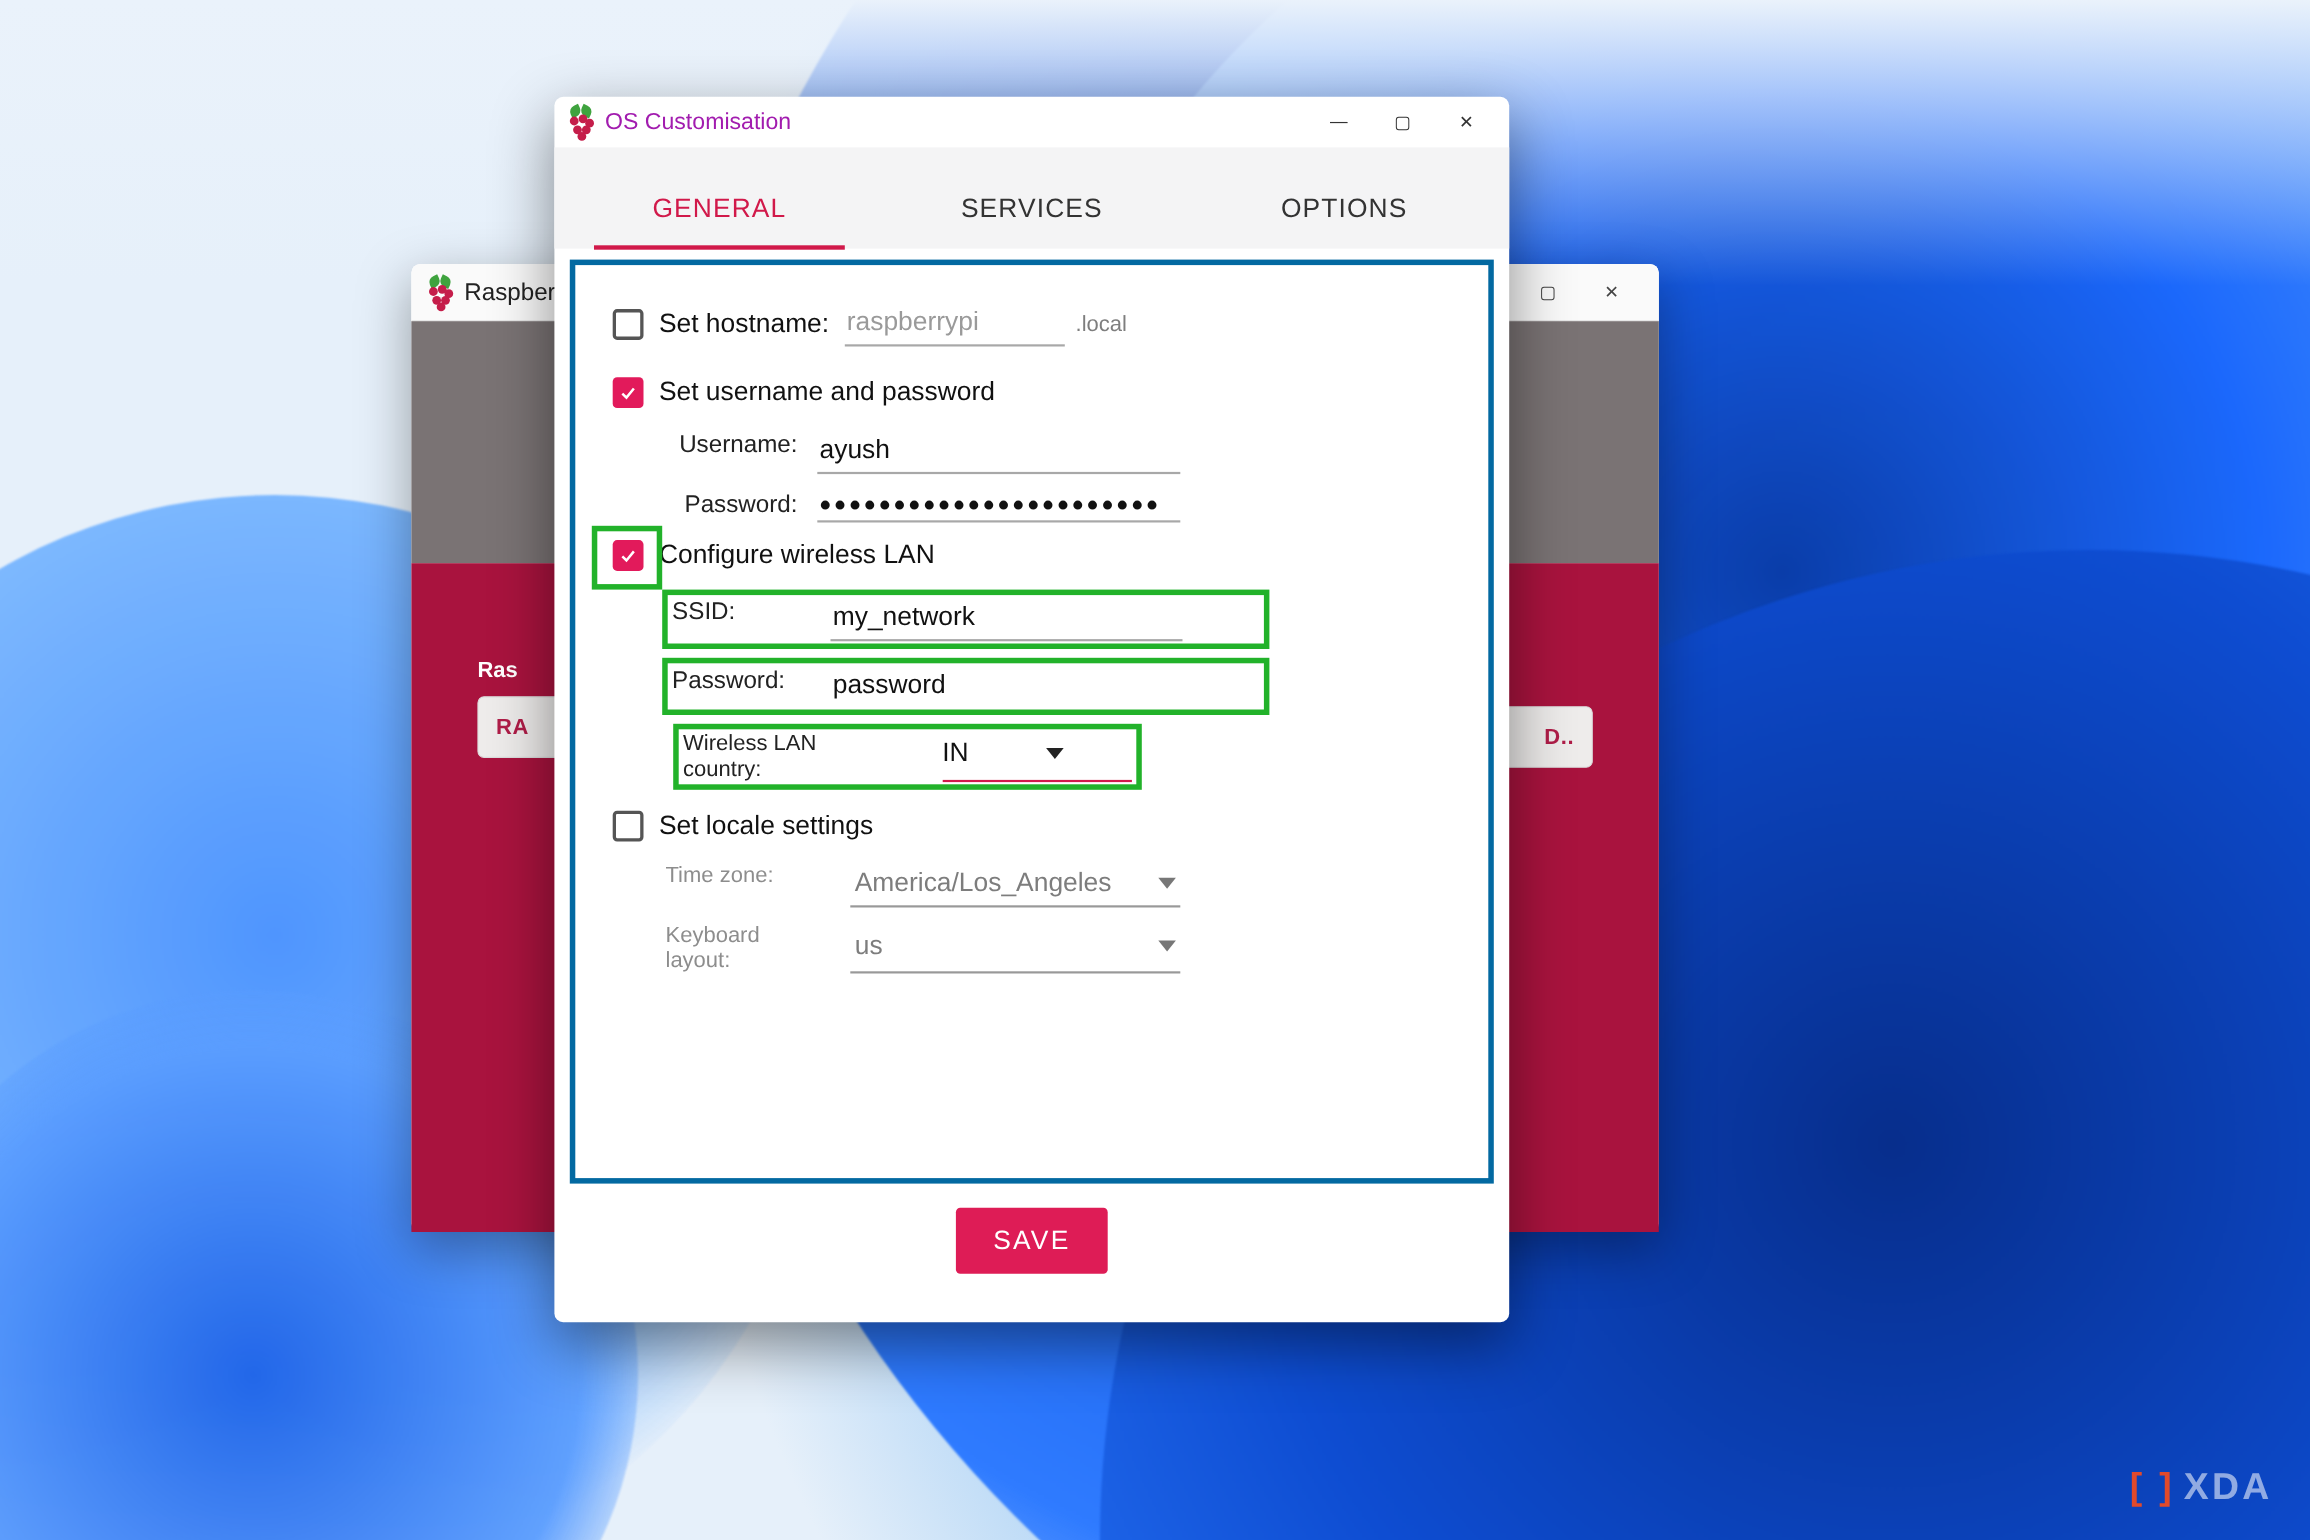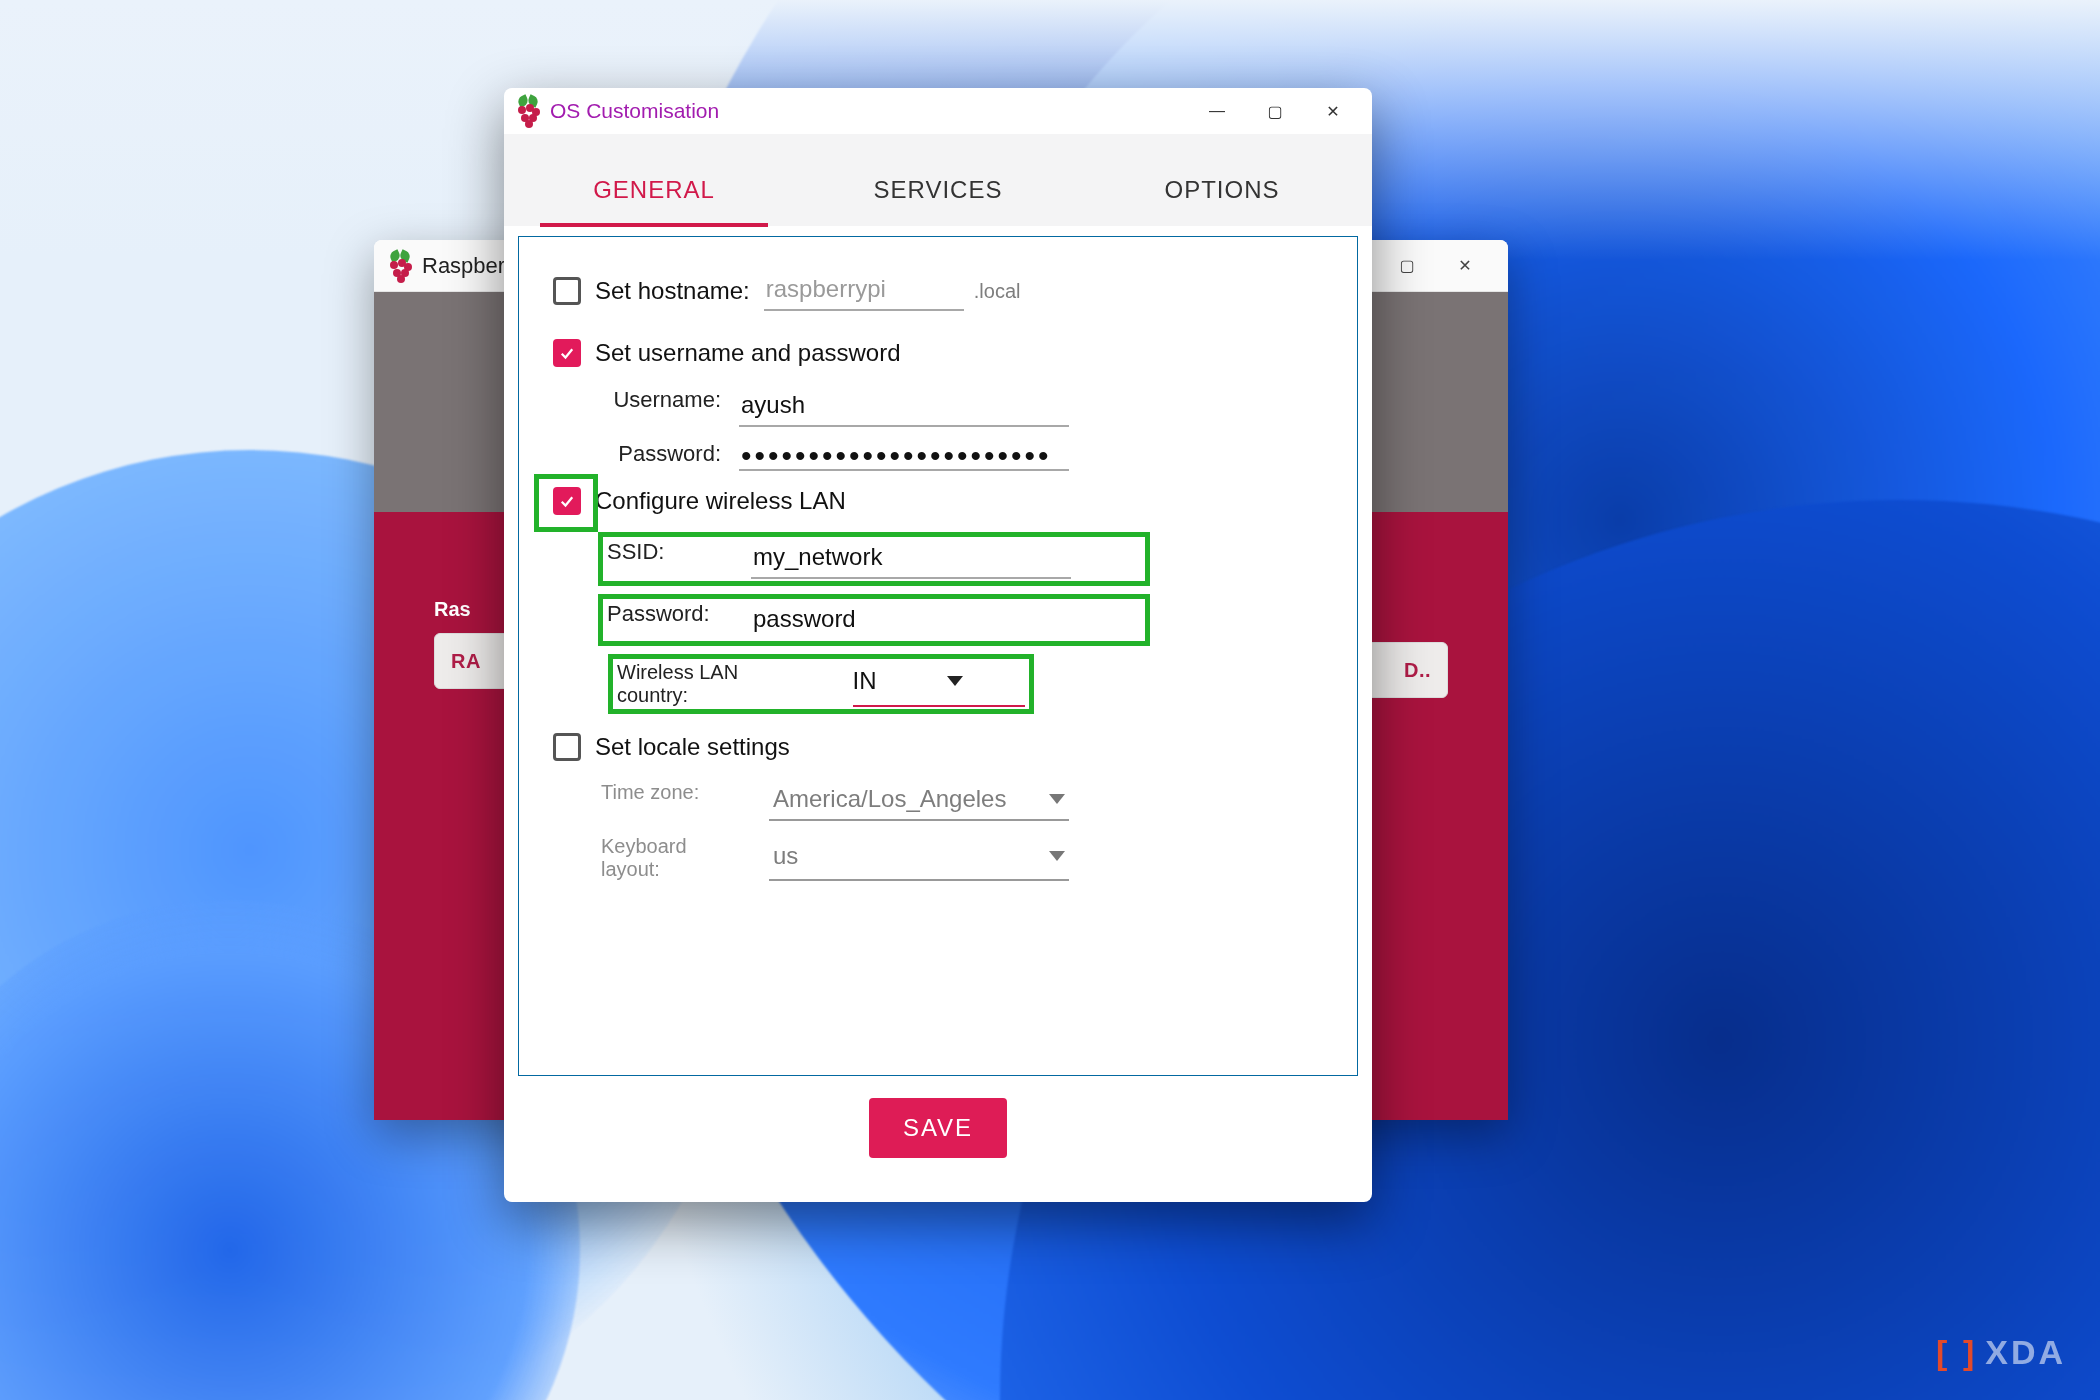--- a/index.html
+++ b/index.html
@@ -40,21 +40,21 @@
     display:flex; flex-direction:column;
   }
   .fgwin .tb { height: 46px; display:flex; align-items:center; padding:0 10px 0 12px; }
   .fgwin .tb .ttl { font-size:21px; color:#a21caf; margin-left:10px; }
   .fgwin .tb .spacer { flex:1; }
   .fgwin .tb .ctrl { width:58px; height:40px; display:flex; align-items:center; justify-content:center; color:#333; }
   .fgwin .tabsbar { background:#f4f4f5; height:92px; display:flex; align-items:flex-end; padding:0 8px; }
   .fgwin .tab { flex:1; text-align:center; padding-bottom:22px; font-size:24px; color:#333; letter-spacing:1px; font-weight:500; }
   .fgwin .tab.active { color:#d1194a; position:relative; }
   .fgwin .tab.active::after { content:""; position:absolute; left:10%; right:10%; bottom:-1px; height:4px; background:#d1194a; }
-  .fgwin .panel { margin:10px 14px 0 14px; border:1px solid #0369a1; flex:0 0 auto; height:840px; padding:34px 34px 10px 34px; color:#222; }
+  .fgwin .panel { margin:10px 14px 0 14px; border:5px solid #0369a1; flex:0 0 auto; height:840px; padding:34px 34px 10px 34px; color:#222; }
 
   .row { display:flex; align-items:center; margin-bottom:20px; }
   .cbwrap { display:flex; align-items:center; gap:14px; font-size:24px; color:#111; }
   .cb { width:28px; height:28px; border:3px solid #555; border-radius:4px; display:flex; align-items:center; justify-content:center; }
   .cb.pink { border:none; background:#e21a5b; color:#fff; }
   .cb svg { width:18px; height:18px; }
   .tick { stroke:#fff; stroke-width:3; fill:none; }
   .indent { margin-left:48px; }
   .formrow { display:flex; gap:18px; margin:14px 0; }
   .flabel { width:120px; text-align:right; font-size:22px; color:#222; }

